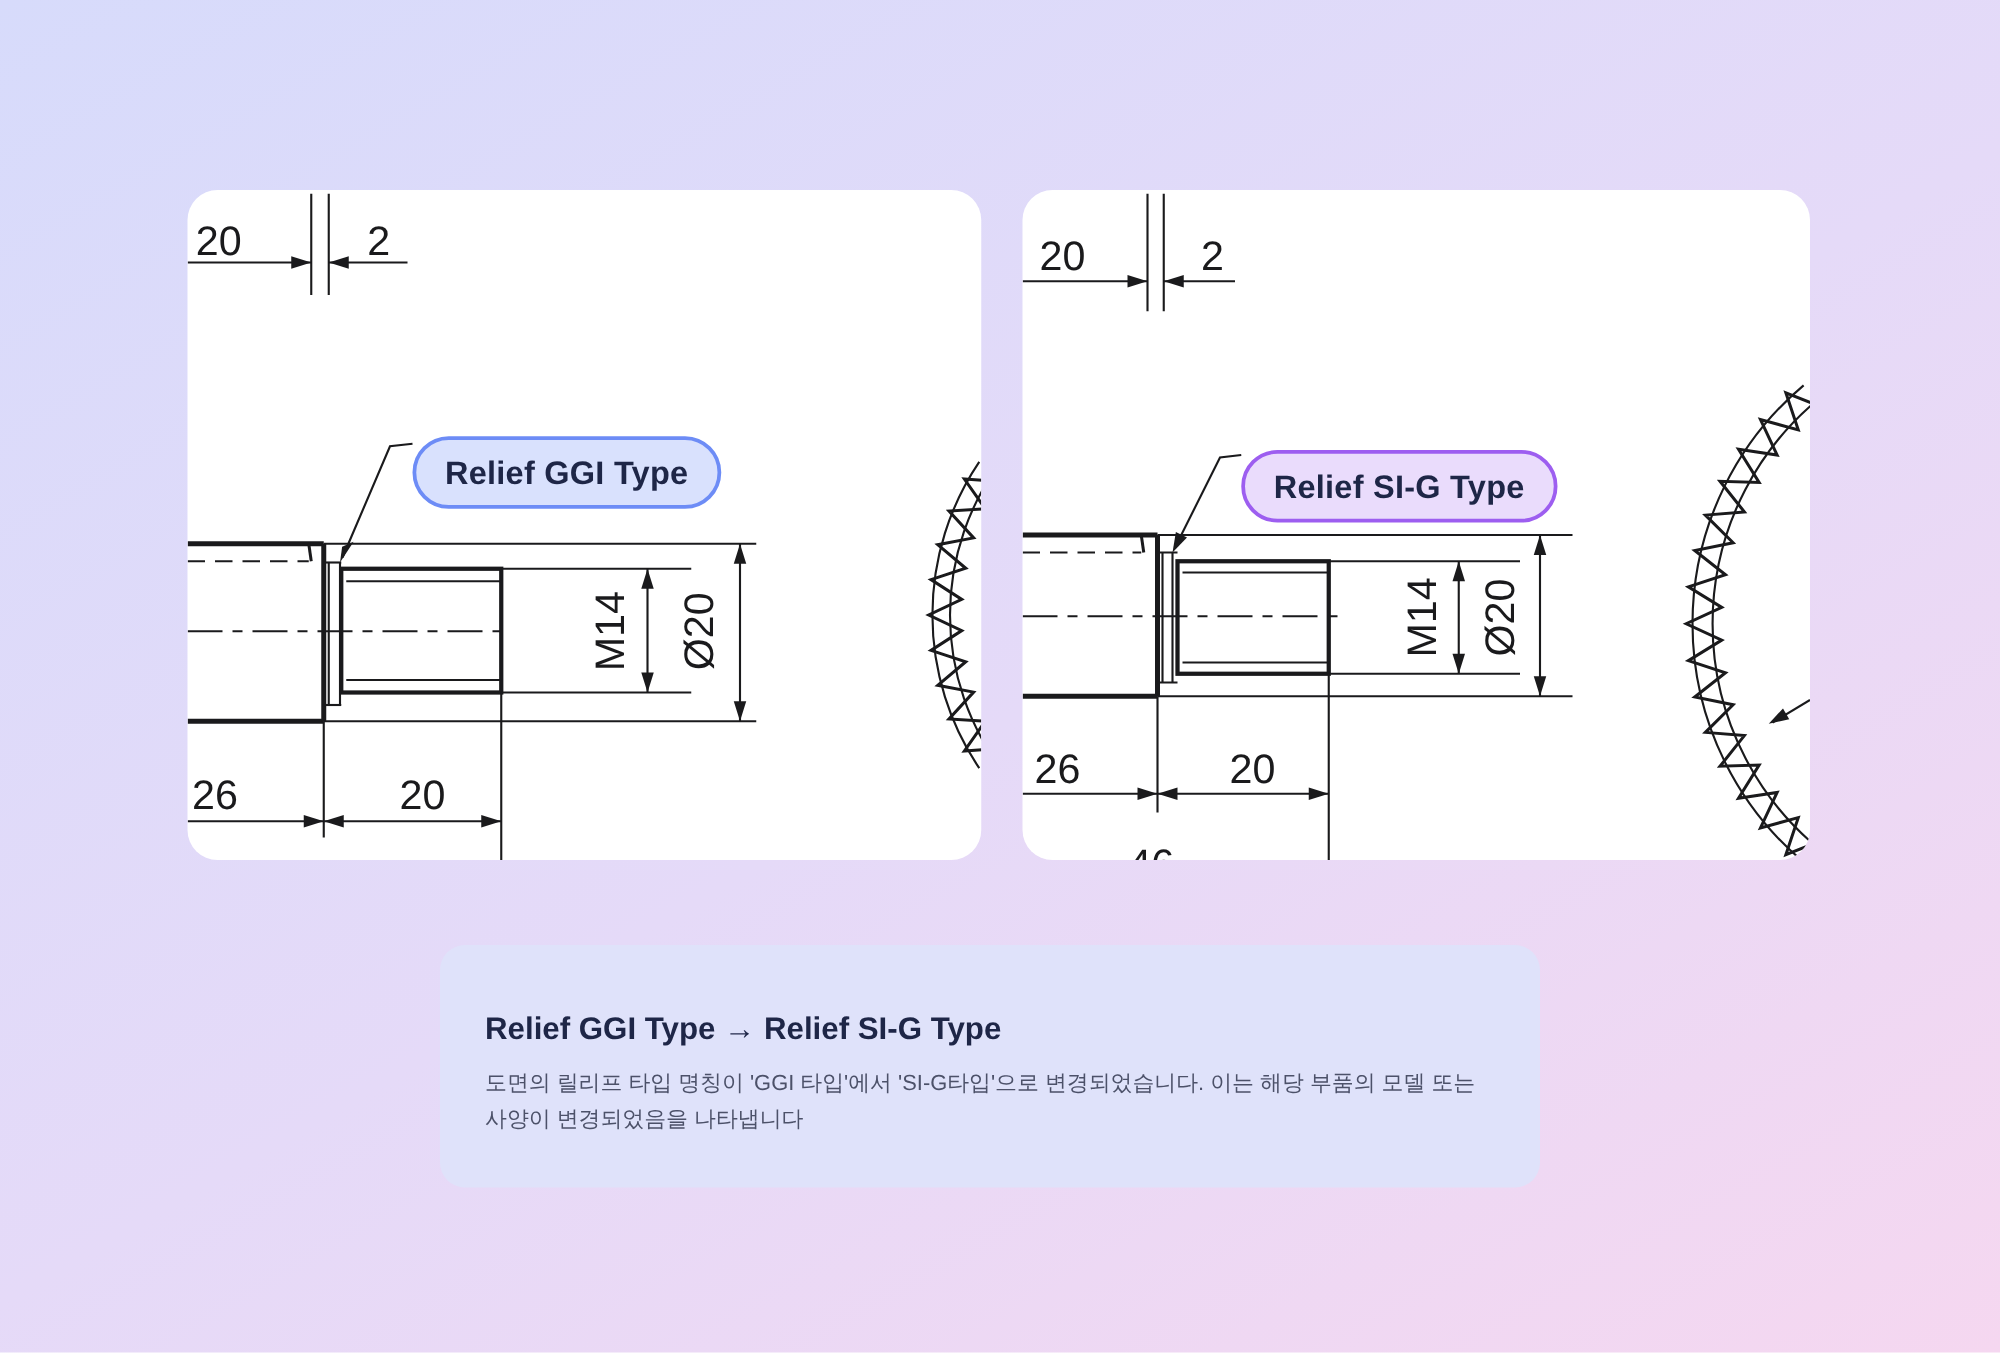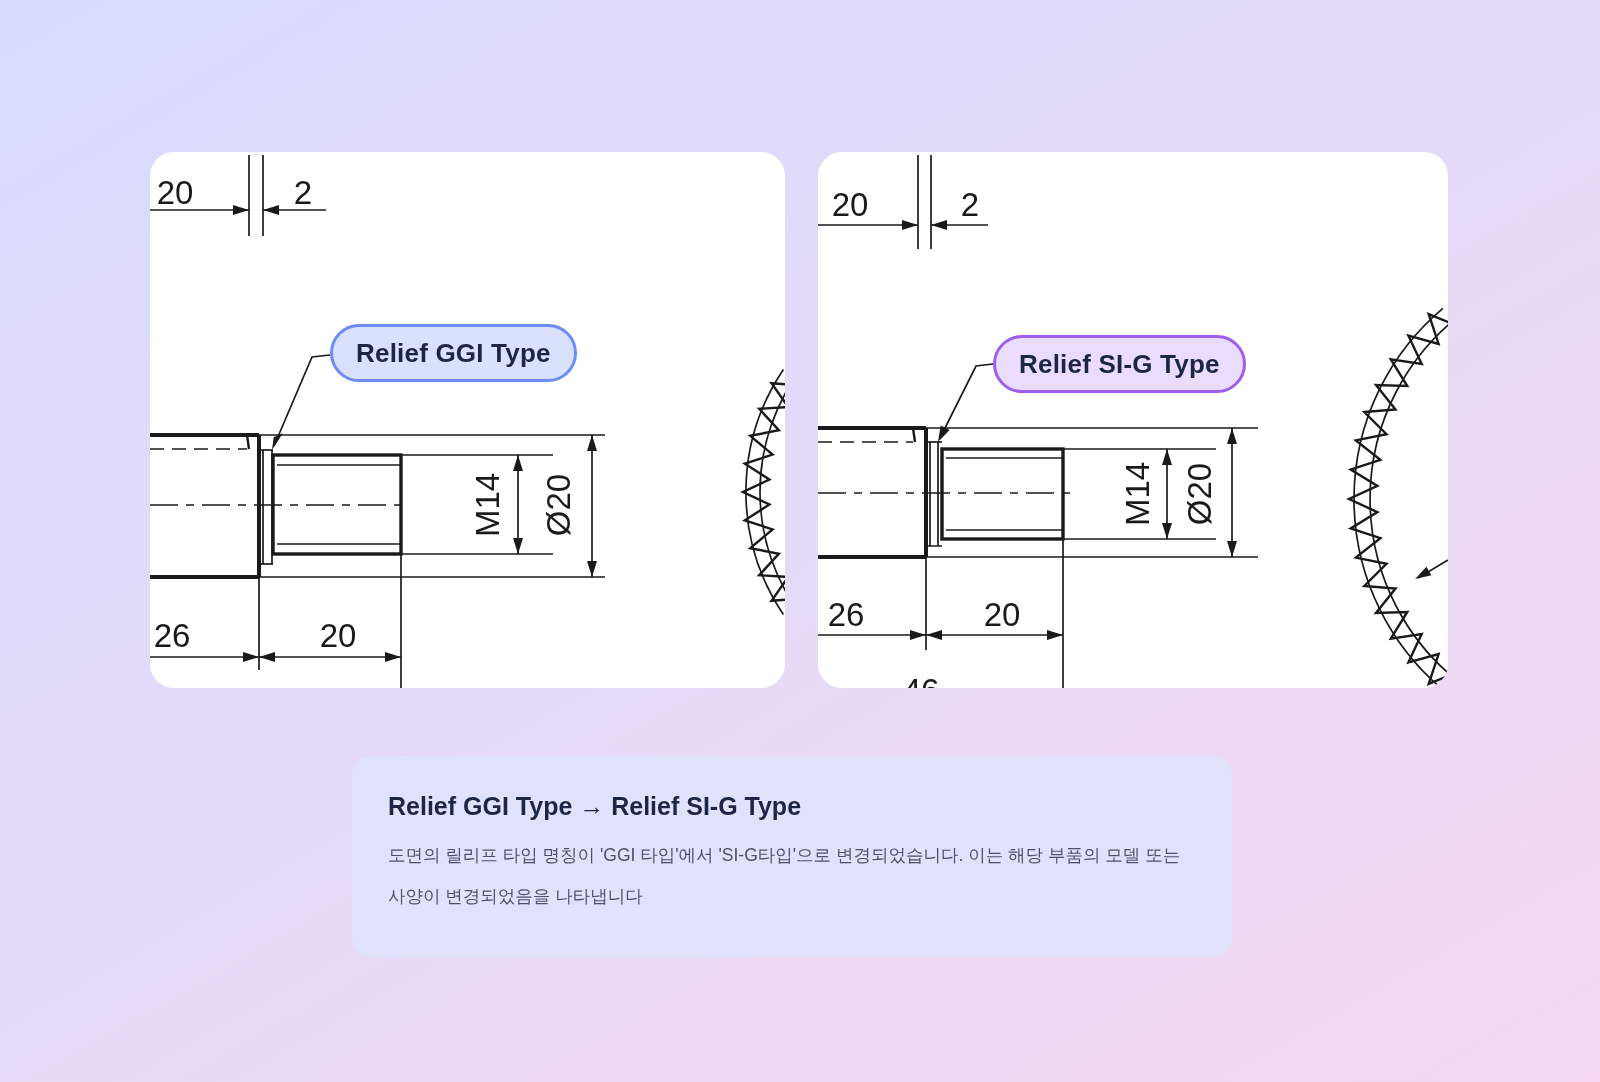--- a/index.html
+++ b/index.html
@@ -13,27 +13,27 @@
   svg polygon{fill:var(--line,#1a1a1c);stroke:none;}
   svg text{fill:var(--line,#1a1a1c);font-family:"Liberation Sans",sans-serif;font-size:33px;}
   .thick{stroke-width:4;}
   .box{stroke-width:3.4;}
   .med{stroke-width:2.4;}
   .thin{stroke-width:1.7;}
   .hidden-l{stroke-width:1.7;stroke-dasharray:14 8;}
   .center-l{stroke-width:1.6;stroke-dasharray:28 8 8 8;}
   .pill{position:absolute;display:inline-flex;align-items:center;height:52px;
     padding:0 23px;border-radius:29px;font-size:26px;font-weight:700;
-    color:var(--ink,#1e2647);letter-spacing:.2px;}
+    color:var(--ink,#1e2647);letter-spacing:.2px;margin-top:25px;}
   .pill.blue{left:180px;top:172px;background:var(--pill-blue-bg,#d9e1fd);border:3px solid var(--accent-blue,#6d8cf6);}
   .pill.purple{left:175px;top:183px;background:var(--pill-purple-bg,#eadcfc);border:3px solid var(--accent-purple,#9d5ef0);justify-content:center;}
   .note-card{position:absolute;left:352px;top:756px;width:808px;
     background:var(--card-bg,#dfe2fa);border-radius:20px;padding:36px 36px 40px 36px;}
-  .note-title{font-size:25px;font-weight:700;color:var(--ink,#1e2647);}
-  .note-body{margin-top:14px;font-size:17.5px;line-height:41px;color:var(--body-text,#4c5169);}
+  .note-title{font-size:25px;font-weight:700;color:var(--ink,#1e2647);margin-top:17px;}
+  .note-body{margin-top:14px;font-size:17.5px;line-height:29px;color:var(--body-text,#4c5169);}
 </style>
 </head>
 <body>
 
 <div class="panel left">
   <svg width="635" height="536" viewBox="0 0 635 536">
 
     <g>
       <line class="thin" x1="99" y1="3" x2="99" y2="84"></line>
       <line class="thin" x1="113" y1="3" x2="113" y2="84"></line>

